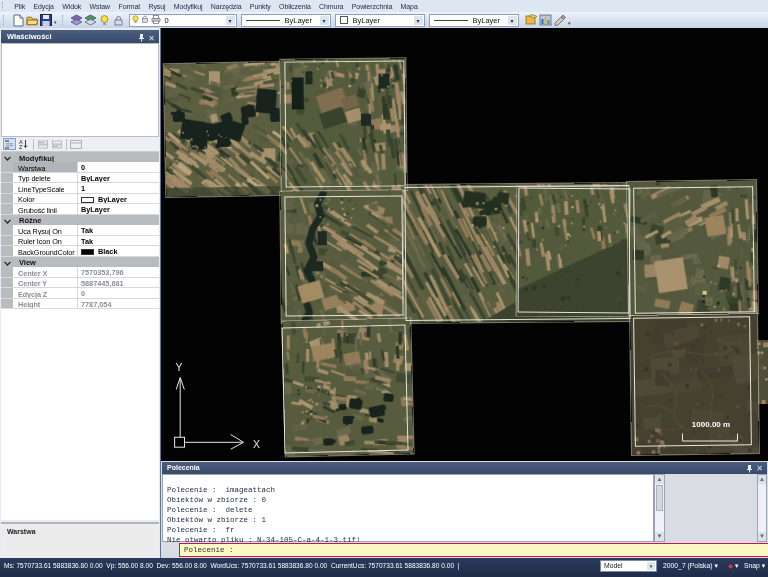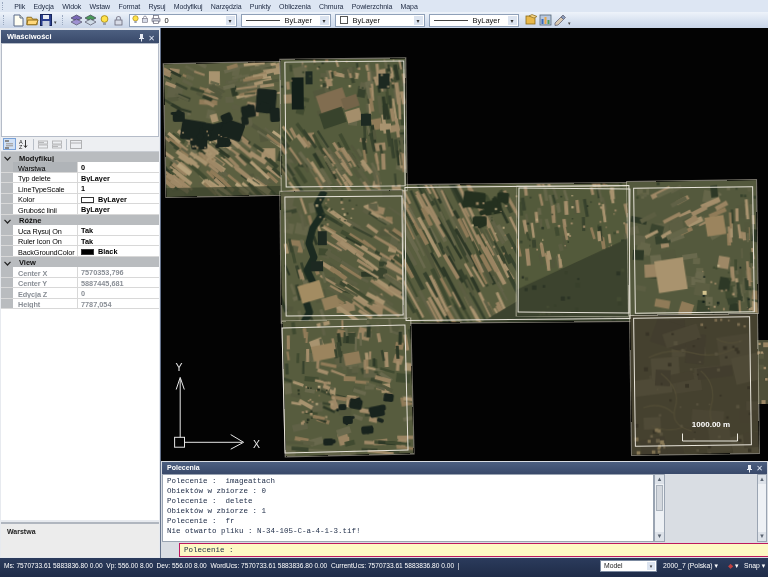--- a/index.html
+++ b/index.html
@@ -34,21 +34,21 @@
 #warstwa-box{position:absolute;left:1px;top:494px;width:158px;height:35px;background:#ececec;border-top:2px solid #b0b6bf;font-size:7px;font-weight:bold;color:#222;padding:4px 0 0 6px}
 
 #viewport{position:absolute;left:161px;top:28px;width:607px;height:433px;background:#030303;overflow:hidden}
 .tile{position:absolute;overflow:hidden;box-shadow:0 0 0 1px rgba(214,208,190,0.55)}
 .tile svg{filter:blur(0.22px)}
 .selrect{position:absolute;border:1px solid #e8e4da;pointer-events:none}
 
 #cmdpanel{position:absolute;left:161px;top:461px;width:607px;height:97px;background:#d9dde3}
 #cmd-title{position:absolute;left:1px;top:1px;width:605px;height:12px;background:linear-gradient(#4c5f80,#39496a);color:#fff;font-size:7px;font-weight:bold;line-height:12px;padding-left:5px}
 #cmd-title .ic{position:absolute;top:1px;font-size:8px;font-weight:normal;color:#dce4f2}
-#cmd-text{position:absolute;left:1px;top:13px;width:492px;height:68px;background:#fff;border:1px solid #9aa4b2;font-family:"Liberation Mono",monospace;font-size:7.5px;color:#1c2a45;line-height:10px;padding:1px 0 0 4px;white-space:pre}
+#cmd-text{position:absolute;left:1px;top:13px;width:492px;height:68px;background:#fff;border:1px solid #9aa4b2;font-family:"Liberation Mono",monospace;font-size:7.5px;color:#1c2a45;line-height:10px;padding:10px 0 0 4px;white-space:pre}
 #cmd-scroll{position:absolute;left:493px;top:13px;width:11px;height:68px;background:#eef1f5;border:1px solid #9aa4b2}
 #cmd-list{position:absolute;left:504px;top:13px;width:92px;height:68px;background:#fff;border:1px solid #9aa4b2;font-family:"Liberation Mono",monospace;font-size:7.5px;color:#1c2a45;line-height:9.2px;padding:1px 0 0 3px;overflow:hidden}
 #list-scroll{position:absolute;left:596px;top:13px;width:10px;height:68px;background:#eef1f5;border:1px solid #9aa4b2}
 #cmd-input{position:absolute;left:18px;top:82px;width:605px;height:14px;background:#fef9c3;border:1px solid #be185d;font-family:"Liberation Mono",monospace;font-size:7.5px;color:#1c2a45;padding:2px 0 0 4px}
 .sarr{position:absolute;left:0;width:100%;height:9px;background:#dde2e9;color:#5a6472;font-size:6px;text-align:center;line-height:9px}
 
 #statusbar{position:absolute;left:0;top:558px;width:768px;height:19px;background:linear-gradient(#2b3b5c,#1f2c48);color:#fff;font-size:6.6px}
 #statusbar .coords{position:absolute;left:4px;top:4px;white-space:nowrap}
 .scombo{position:absolute;top:2px;height:12px;background:#fff;border:1px solid #7c8aa0;color:#222;font-size:6.8px;line-height:10px;padding-left:3px}
 .scombo .arr{position:absolute;right:1px;top:1px;bottom:1px;width:8px;background:#dce4f0;text-align:center;font-size:5px;color:#333;line-height:9px}

